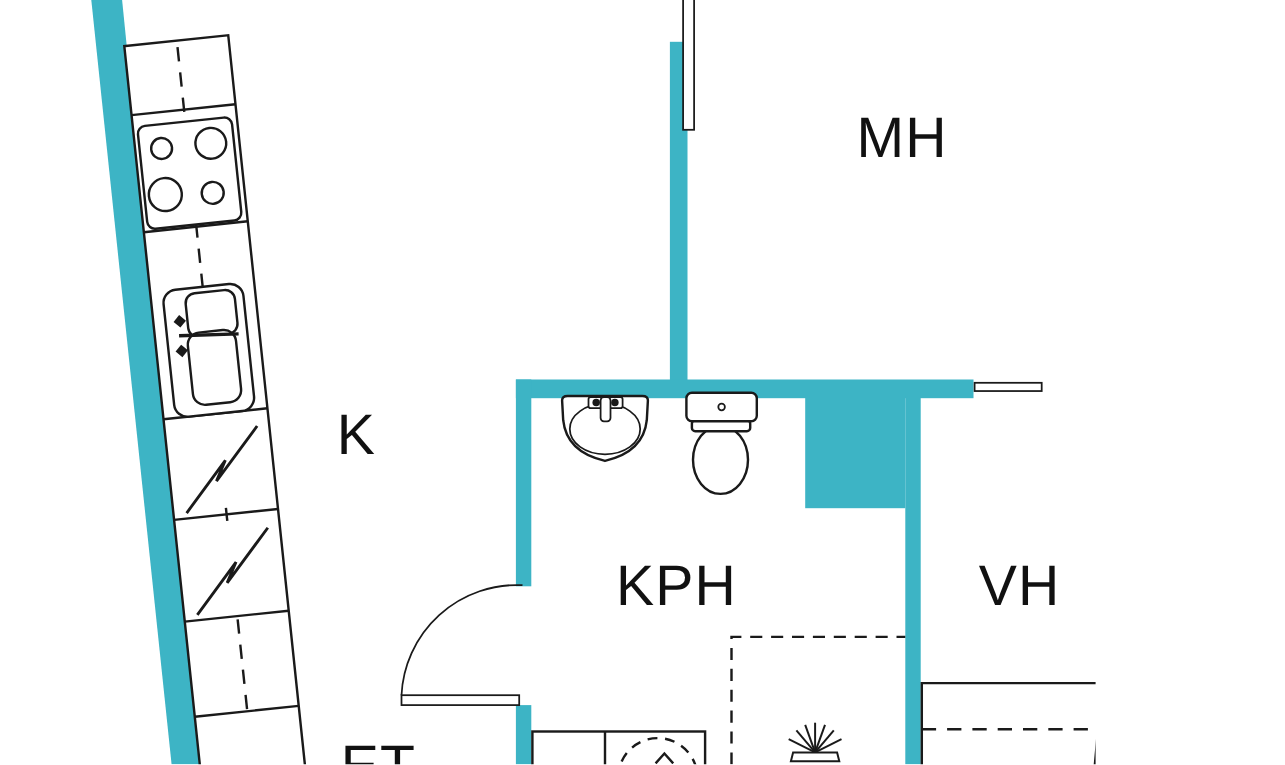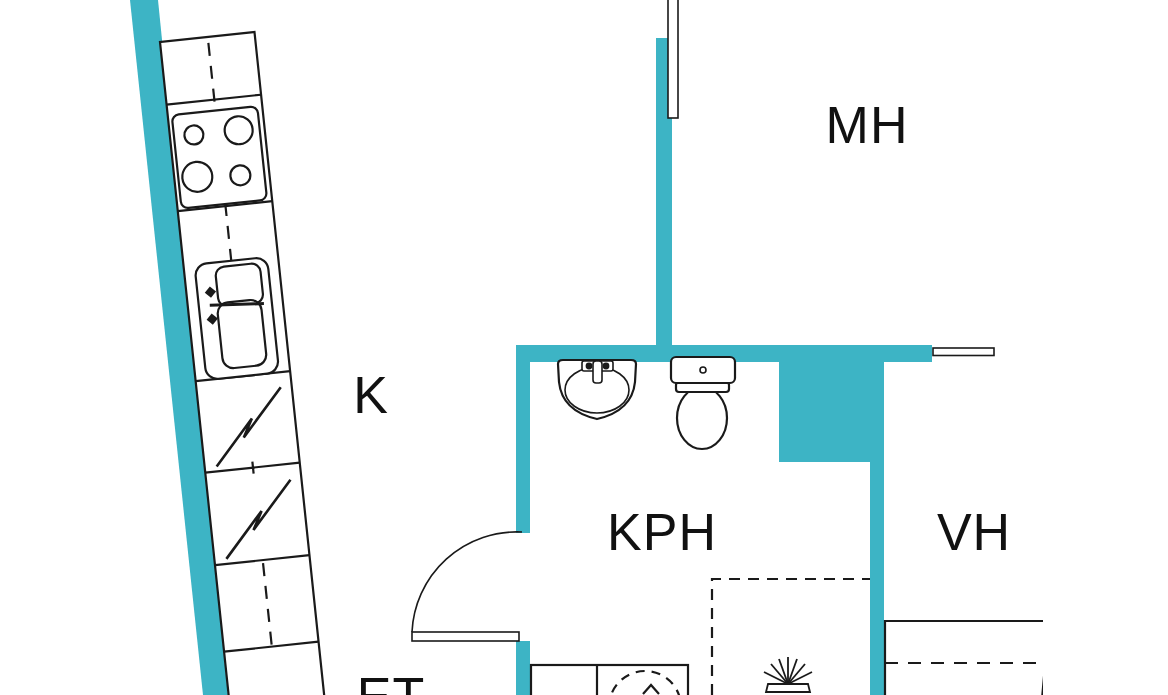--- a/index.html
+++ b/index.html
@@ -1,20 +1,19 @@
 <!DOCTYPE html>
 <html><head>
 <meta charset="utf-8">
 <style>
   html, body { margin: 0; padding: 0; background: #ffffff; }
   .plan-canvas {
     width: 996px; height: 695px; overflow: hidden; position: relative;
     background: #ffffff;
     font-family: "Liberation Sans", sans-serif;
-    padding-left: 47px;
   }
   svg { display: block; }
   .ln       { stroke: #1a1a1a; fill: none; }
   .ln-w1    { stroke-width: 1.6; }
   .ln-w2    { stroke-width: 2.2; }
   .ln-w3    { stroke-width: 3; }
   .fill-w   { fill: #ffffff; }
   .dash-long  { stroke-dasharray: 13 10; }
   .dash-bound { stroke-dasharray: 11 8; }
   .dash-circ  { stroke-dasharray: 9 7; }

